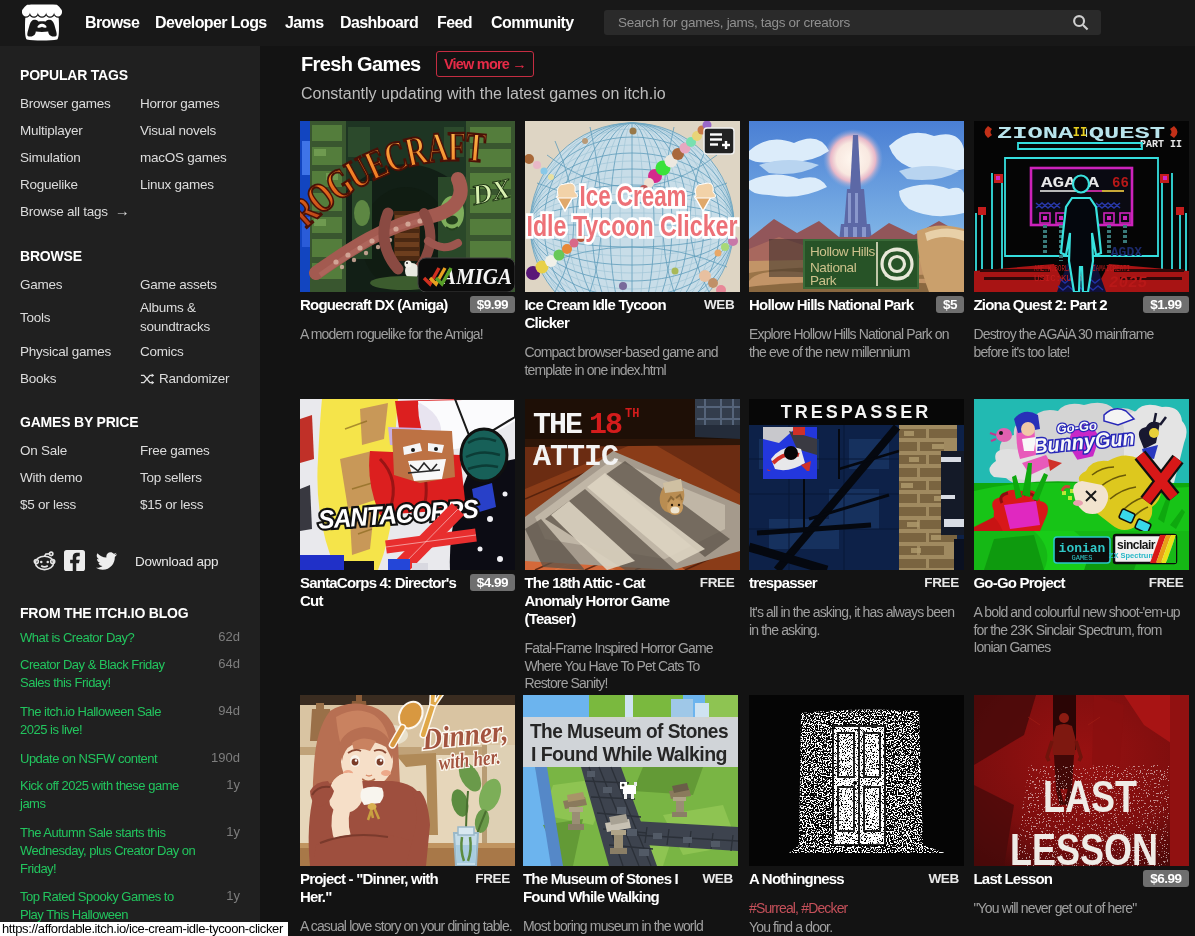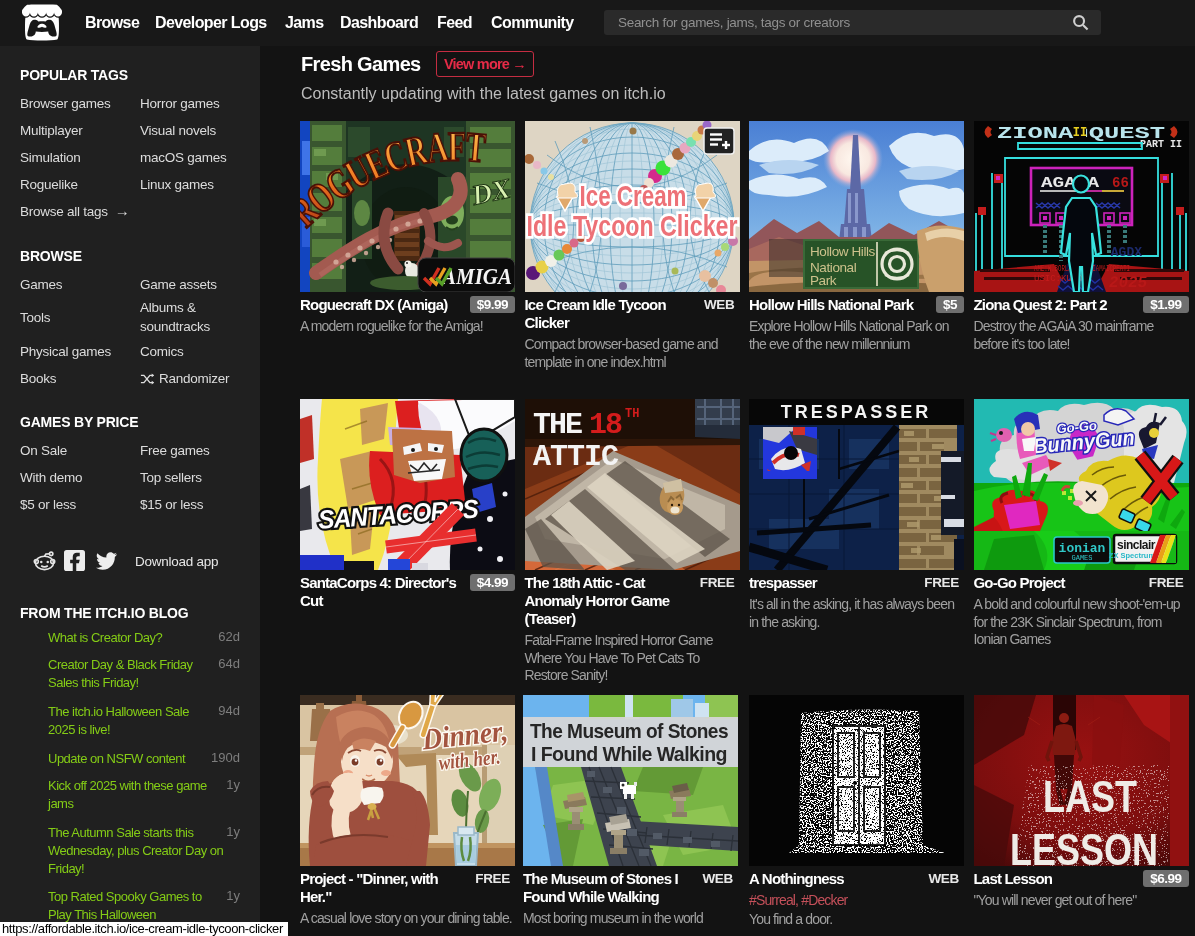--- a/index.html
+++ b/index.html
@@ -5,34 +5,34 @@
 * { margin:0; padding:0; box-sizing:border-box; }
 html,body { width:1195px; height:936px; overflow:hidden; background:#131313; font-family:"Liberation Sans", sans-serif; }
 #header { position:absolute; left:0; top:0; width:1195px; height:46px; background:#181818; }
 .navlink { position:absolute; top:0; height:46px; line-height:46px; color:#fff; font-weight:bold; font-size:16px; letter-spacing:-0.6px; }
 #search { position:absolute; left:604px; top:10px; width:497px; height:25px; background:#2a2a2a; border-radius:3px; }
 #search .ph { position:absolute; left:14px; top:0; line-height:25px; font-size:13.5px; letter-spacing:-0.3px; color:#909090; }
 #sidebar { position:absolute; left:0; top:46px; width:260px; height:890px; background:#202020; color:#dadada;text-decoration:underline; }
 .sbh { position:absolute; left:20px; color:#fff; font-weight:bold; font-size:14px; letter-spacing:-0.2px; }
 .sl { position:absolute; font-size:13.5px; letter-spacing:-0.25px; color:#dcdcdc; line-height:19px; }
 .c1 { left:20px; } .c2 { left:140px; }
-.blog-t { position:absolute; left:20px; width:176px; font-size:13px; letter-spacing:-0.5px; color:#84cc16; line-height:18px;margin-left:28px; }
+.blog-t { position:absolute; left:20px; width:176px; font-size:13px; letter-spacing:-0.5px; color:#22c55e; line-height:18px; }
 .blog-d { position:absolute; right:20px; font-size:13px; color:#7d7d7d; text-align:right; }
 #main { position:absolute; left:300px; top:46px; width:895px; height:890px; }
 h1 { position:absolute; left:1px; top:7px; font-size:20px; letter-spacing:-0.65px; color:#fff; }
 #viewmore { position:absolute; left:136px; top:5px; width:98px; height:26px; border:1px solid #c52d42; border-radius:3px; color:#e62b47; font-weight:bold; font-size:14.5px; letter-spacing:-0.8px; text-align:center; line-height:24px; }
 #subtitle { position:absolute; left:1px; top:39px; font-size:16px; color:#bdbdbd; }
 .card { position:absolute; width:215px; }
 .cov { position:relative; width:215px; height:171px; overflow:hidden; background:#000; }
 .cov svg { display:block; }
 .trow { display:flex; margin-top:4px; align-items:flex-start; }
 .gt { flex:1; color:#fff; font-weight:bold; font-size:15px; line-height:18px; letter-spacing:-0.8px; }
 .pr { background:#6f6f6f; color:#fff; font-weight:bold; font-size:13.5px; letter-spacing:-0.5px; border-radius:3px; padding:1px 7px 2px; margin-left:6px; height:17px; }
 .fw { color:#e8e8e8; font-weight:bold; font-size:13.5px; letter-spacing:-0.3px; margin-left:6px; padding:1px 5px 0 0; }
-.gd { margin-top:4px; color:#a0a0a0; font-size:14px; line-height:17.5px; letter-spacing:-0.85px; }
+.gd { margin-top:12px; color:#a0a0a0; font-size:14px; line-height:17.5px; letter-spacing:-0.85px; }
 #statusbar { position:absolute; left:0; bottom:0; height:14px; background:#fff; color:#000; font-size:13px; letter-spacing:-0.4px; line-height:13.5px; padding:0 5px 0 2px; z-index:99; }
 </style>
 </head>
 <body>
 <div id="header">
   <svg width="40" height="37" viewBox="0 0 245.4 220.7" style="position:absolute;left:22px;top:4px" fill="#fff">
     <path d="M31.99 1.365C21.287 7.72.2 31.945 0 38.298v10.516C0 62.144 12.46 73.86 23.773 73.86c13.584 0 24.902-11.258 24.903-24.62 0 13.362 10.93 24.62 24.515 24.62 13.586 0 24.165-11.258 24.165-24.62 0 13.362 11.622 24.62 25.207 24.62h.246c13.586 0 25.208-11.258 25.208-24.62 0 13.362 10.58 24.62 24.164 24.62 13.585 0 24.515-11.258 24.515-24.62 0 13.362 11.32 24.62 24.903 24.62 11.313 0 23.773-11.714 23.773-25.046V38.298c-.2-6.354-21.287-30.58-31.988-36.933C180.118.197 157.056-.005 122.685 0c-34.37.003-81.228.54-90.697 1.365zm65.194 66.217a28.025 28.025 0 0 1-4.78 6.155c-5.128 5.014-12.157 8.122-19.906 8.122a28.482 28.482 0 0 1-19.948-8.126c-1.858-1.82-3.27-3.766-4.563-6.032l-.006.004c-1.292 2.27-3.092 4.215-4.954 6.037a28.5 28.5 0 0 1-19.948 8.12c-.934 0-1.906-.258-2.692-.528-1.092 11.372-1.553 22.24-1.716 30.164l-.002.045c-.02 4.024-.04 7.333-.06 11.93.21 23.86-2.363 77.334 10.52 90.473 19.964 4.655 56.7 6.775 93.555 6.788h.006c36.854-.013 73.59-2.133 93.554-6.788 12.883-13.14 10.31-66.614 10.52-90.474-.022-4.596-.04-7.905-.06-11.93l-.003-.045c-.163-7.926-.623-18.793-1.715-30.165-.786.27-1.757.528-2.692.528a28.5 28.5 0 0 1-19.948-8.12c-1.862-1.822-3.662-3.766-4.955-6.037l-.006-.004c-1.294 2.266-2.705 4.213-4.563 6.032a28.48 28.48 0 0 1-19.947 8.125c-7.748 0-14.778-3.11-19.906-8.123a28.025 28.025 0 0 1-4.78-6.155 27.99 27.99 0 0 1-4.736 6.155 28.49 28.49 0 0 1-19.95 8.124c-.27 0-.54-.012-.81-.02h-.007c-.27.008-.54.02-.813.02a28.49 28.49 0 0 1-19.95-8.123 27.992 27.992 0 0 1-4.736-6.155zm-20.486 26.49l-.002.01h.015c8.113.017 15.32 0 24.25 9.746 7.028-.737 14.372-1.105 21.722-1.094h.006c7.35-.01 14.694.357 21.723 1.094 8.93-9.747 16.137-9.73 24.25-9.746h.014l-.002-.01c3.833 0 19.166 0 29.85 30.007L210 165.244c8.504 30.624-2.723 31.373-16.727 31.4-20.768-.773-32.267-15.855-32.267-30.935-11.496 1.884-24.907 2.826-38.318 2.827h-.006c-13.412 0-26.823-.943-38.318-2.827 0 15.08-11.5 30.162-32.267 30.935-14.004-.027-25.23-.775-16.726-31.4L46.85 124.08C57.534 94.073 72.867 94.073 76.7 94.073zm46.011 23.273h-.005c-.985.01-1.975.05-2.955.17-19.685 2.387-33.085 24.285-19.653 24.285 4.146 0 18.196-2.1 22.612-5.773v.005c4.417 3.673 18.467 5.772 22.613 5.772 13.43 0 .03-21.897-19.655-24.283a26.527 26.527 0 0 0-2.955-.17z"></path>
   </svg>
   <span class="navlink" style="left:85px">Browse</span>
   <span class="navlink" style="left:155px">Developer Logs</span>

